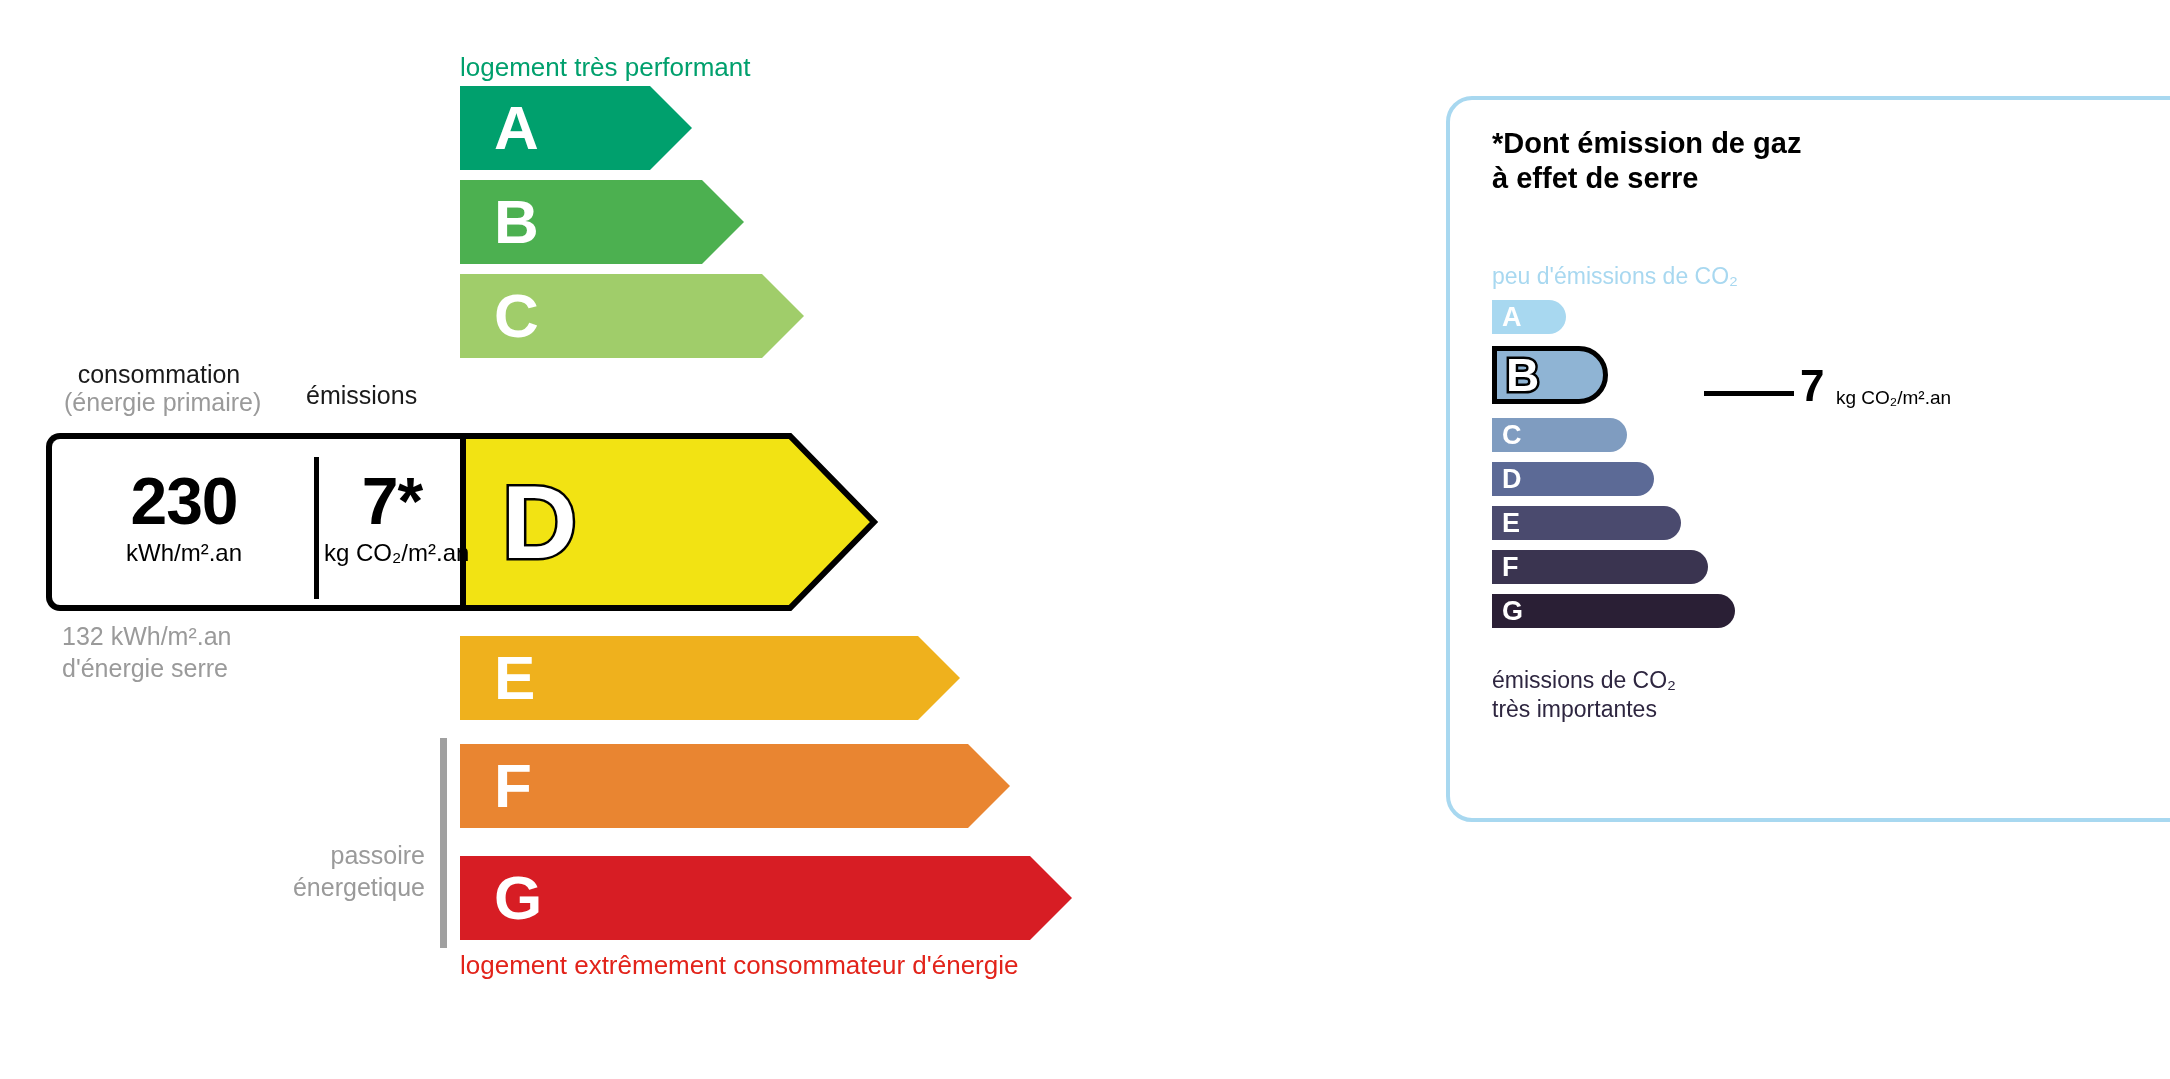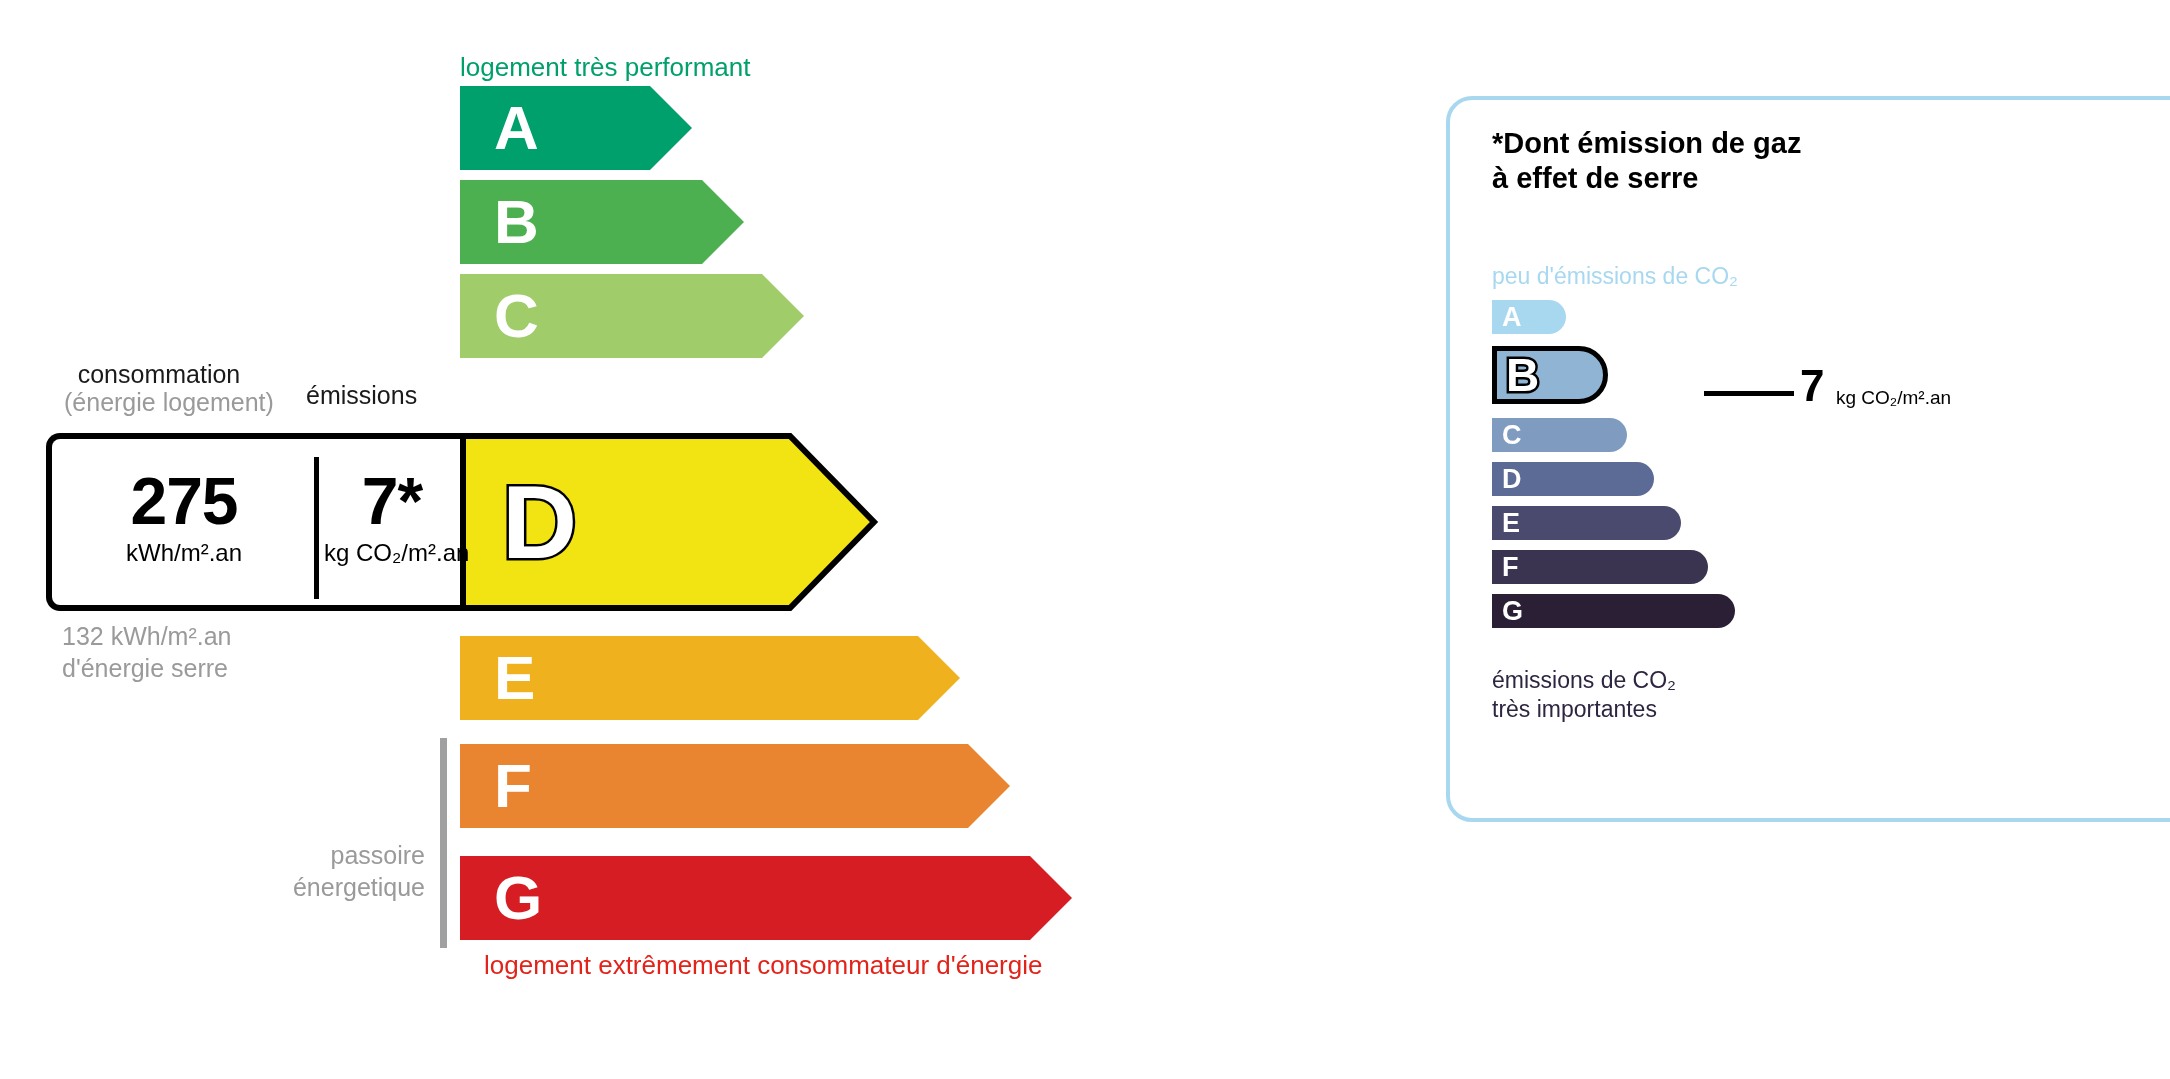--- a/index.html
+++ b/index.html
@@ -26,21 +26,21 @@
   .top-caption {
     position: absolute;
     left: 460px; top: 54px;
     font-size: 26px;
     color: #00a06d;
     white-space: nowrap;
     line-height: 1;
   }
   .bottom-caption {
     position: absolute;
-    left: 484px; top: 952px;
+    left: 460px; top: 952px;
     font-size: 26px;
     color: #e2231a;
     white-space: nowrap;
     line-height: 1;
   }
 
   .grade-row {
     position: absolute;
     left: 460px;
     height: 84px;
@@ -305,28 +305,28 @@
   <div class="bottom-caption nosel">logement extrêmement consommateur d'énergie</div>
 
   <div id="passoire-bar"></div>
   <div id="passoire-label" class="nosel">
     <span>passoire</span><br>
     <span>énergetique</span>
   </div>
 
   <div class="hdr-label nosel" id="hdr-consumption">
     <span>consommation</span>
-    <span class="sub">(énergie logement)</span>
+    <span class="sub">(énergie primaire)</span>
   </div>
   <div class="hdr-label nosel" id="hdr-emissions">émissions</div>
 
   <div id="value-box">
     <div class="divider"></div>
     <div class="vb-cell" id="vb-consumption">
-      <div class="vb-number nosel">275</div>
+      <div class="vb-number nosel">230</div>
       <div class="vb-unit nosel">kWh/m².an</div>
     </div>
     <div class="vb-cell" id="vb-emission">
       <div class="vb-number nosel">7*</div>
       <div class="vb-unit nosel">kg CO₂/m².an</div>
     </div>
   </div>
 
   <div id="final-energy" class="nosel">
     <span>132 kWh/m².an</span><br>

